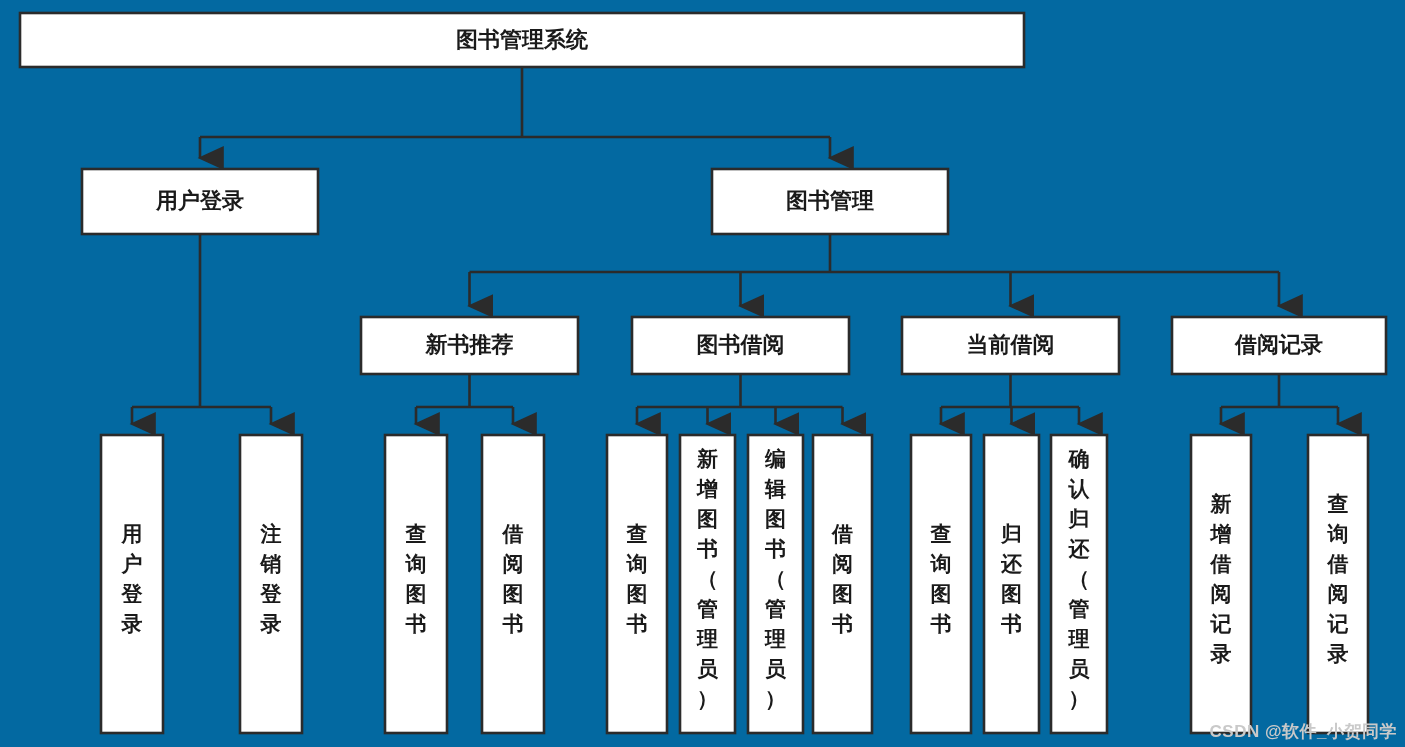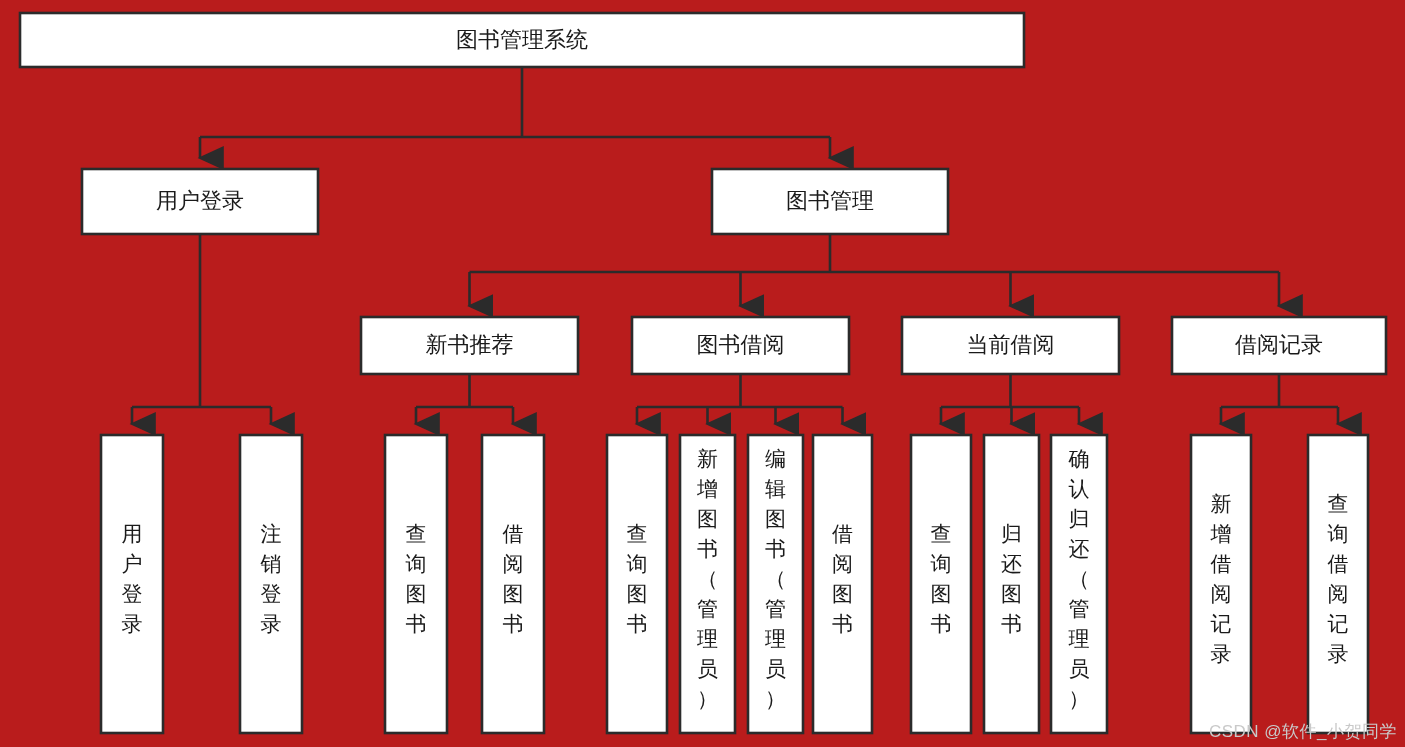--- a/index.html
+++ b/index.html
@@ -12,21 +12,22 @@
     width: 1405px;
     height: 747px;
     font-family: "Liberation Sans", "DejaVu Sans", sans-serif;
     overflow: hidden;
     position: relative;
   }
   #diagram-root {
     position: relative;
     width: 1405px;
     height: 747px;
-    background: #b91c1c;
+    background: #0369a1;
+    font-weight: bold;
   }
   svg#tree-svg {
     position: absolute;
     left: 0;
     top: 0;
     width: 1405px;
     height: 747px;
     display: block;
   }
   .node-box {

